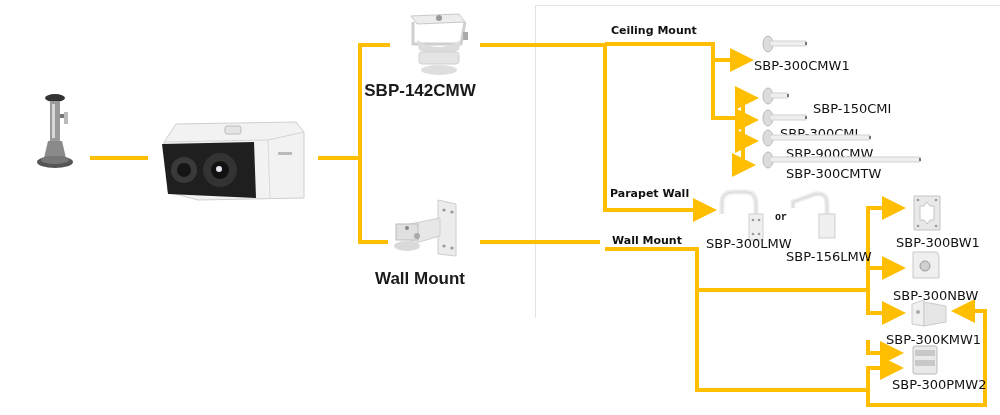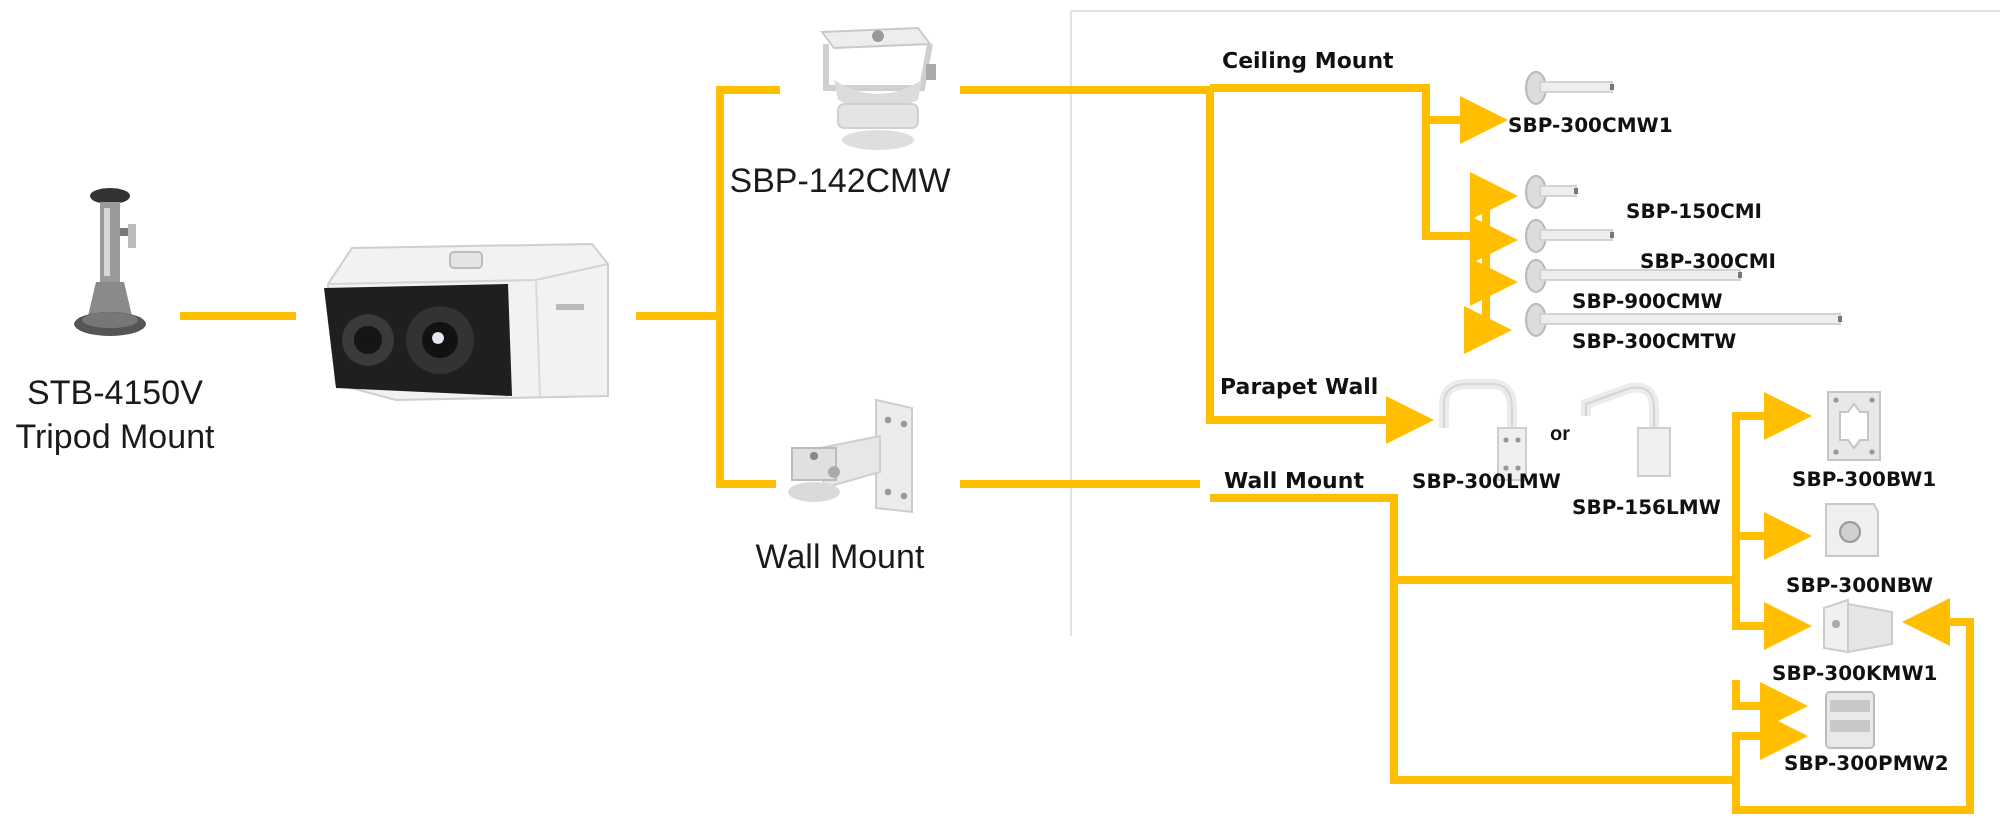--- a/index.html
+++ b/index.html
@@ -1,23 +1,23 @@
 <!DOCTYPE html>
 <html><head>
 <meta charset="utf-8">
 <style>
   html, body { margin: 0; padding: 0; background: #ffffff; }
   body { width: 1000px; height: 415px; position: relative; overflow: hidden; font-family: "DejaVu Sans", sans-serif; }
   #diagram { position: absolute; left: 0; top: 0; width: 1000px; height: 415px; }
   .divider { position: absolute; left: 535px; top: 5px; width: 1px; height: 313px; background: #e2e2e2; }
   .divider-top { position: absolute; left: 535px; top: 5px; width: 465px; height: 1px; background: #e2e2e2; }
-  .big-label { position: absolute; text-align: center; font-family: "Liberation Sans", sans-serif; font-weight: normal; color: #1a1a1a; font-size: 17px; line-height: 22px; }
+  .big-label { position: absolute; text-align: center; font-family: "Liberation Sans", sans-serif; font-weight: bold; color: #1a1a1a; font-size: 17px; line-height: 22px; }
   .sec-label { position: absolute; font-family: "DejaVu Sans", sans-serif; font-weight: bold; color: #111; font-size: 11px; }
-  .part-label { position: absolute; font-family: "DejaVu Sans", sans-serif; font-weight: bold; color: #111; font-size: 10px; white-space: nowrap; }
-  .or-label { position: absolute; font-family: Liberation Sans, sans-serif; font-weight: bold; color: #111; font-size: 10px; }
+  .part-label { position: absolute; font-family: "DejaVu Sans", sans-serif; font-weight: normal; color: #111; font-size: 13px; white-space: nowrap; }
+  .or-label { position: absolute; font-family: Liberation Mono, monospace; font-weight: bold; color: #111; font-size: 10px; }
   .prod { position: absolute; }
 </style>
 </head>
 <body>
 
 <div id="diagram">
 
   <div class="divider"></div>
   <div class="divider-top"></div>
 
@@ -53,24 +53,20 @@
   <svg class="prod" style="left:30px;top:92px" width="50" height="80" viewBox="0 0 50 80">
     <ellipse cx="25" cy="6" rx="10" ry="4" fill="#333"></ellipse>
     <rect x="20" y="9" width="10" height="40" fill="#9a9a9a"></rect>
     <rect x="22" y="12" width="3" height="34" fill="#d8d8d8"></rect>
     <rect x="30" y="22" width="7" height="4" fill="#777"></rect>
     <rect x="34" y="20" width="4" height="12" fill="#bbb"></rect>
     <path d="M18,49 L32,49 L36,66 L14,66 z" fill="#8a8a8a"></path>
     <ellipse cx="25" cy="70" rx="18" ry="6" fill="#555"></ellipse>
     <ellipse cx="25" cy="68" rx="14" ry="4" fill="#777"></ellipse>
   </svg>
-  <div class="big-label" style="left:0px;top:186px;width:115px">
-    <div>STB-4150V</div>
-    <div>Tripod Mount</div>
-  </div>
 
   <svg class="prod" style="left:158px;top:118px" width="150" height="85" viewBox="0 0 150 85">
     <path d="M18,6 L138,4 L146,14 L146,80 L40,82 L10,74 L6,24 z" fill="#f2f2f2" stroke="#cfcfcf"></path>
     <path d="M6,24 L110,22 L146,14" fill="none" stroke="#d4d4d4"></path>
     <path d="M110,22 L112,80" fill="none" stroke="#dadada"></path>
     <path d="M4,26 L96,24 L98,80 L10,76 z" fill="#1f1f1f"></path>
     <circle cx="26" cy="52" r="13" fill="#3a3a3a"></circle>
     <circle cx="26" cy="52" r="7" fill="#151515"></circle>
     <circle cx="62" cy="52" r="17" fill="#333"></circle>
     <circle cx="62" cy="52" r="9" fill="#111"></circle>
@@ -123,21 +119,21 @@
         <ellipse cx="6" cy="9" rx="5" ry="8" fill="#dcdcdc" stroke="#b9b9b9"></ellipse>
       <rect x="8" y="6" width="18" height="5" fill="#eeeeee" stroke="#d2d2d2"></rect>
       <rect x="25" y="7" width="2" height="3" fill="#777"></rect>
       </svg>
       <div class="part-label" style="left: 780px; top: 101px; margin-left: 33px;">SBP-150CMI</div>
       <svg class="prod" width="56" height="18" style="left: 762px; top: 109px; position: absolute;">
         <ellipse cx="6" cy="9" rx="5" ry="8" fill="#dcdcdc" stroke="#b9b9b9"></ellipse>
       <rect x="8" y="6" width="36" height="5" fill="#eeeeee" stroke="#d2d2d2"></rect>
       <rect x="43" y="7" width="2" height="3" fill="#777"></rect>
       </svg>
-      <div class="part-label" style="left: 784px; top: 126px; margin-left: 36px;">SBP-300CMI</div>
+      <div class="part-label" style="left: 744px; top: 126px; margin-left: 36px;">SBP-300CMI</div>
       <svg class="prod" width="120" height="18" style="left: 762px; top: 129px; position: absolute;">
         <ellipse cx="6" cy="9" rx="5" ry="8" fill="#dcdcdc" stroke="#b9b9b9"></ellipse>
       <rect x="8" y="6" width="100" height="5" fill="#eeeeee" stroke="#d2d2d2"></rect>
       <rect x="107" y="7" width="2" height="3" fill="#777"></rect>
       </svg>
       <div class="part-label" style="left: 786px; top: 146px;">SBP-900CMW</div>
       <svg class="prod" width="170" height="18" style="left: 762px; top: 151px; position: absolute;">
         <ellipse cx="6" cy="9" rx="5" ry="8" fill="#dcdcdc" stroke="#b9b9b9"></ellipse>
       <rect x="8" y="6" width="150" height="5" fill="#eeeeee" stroke="#d2d2d2"></rect>
       <rect x="157" y="7" width="2" height="3" fill="#777"></rect>

